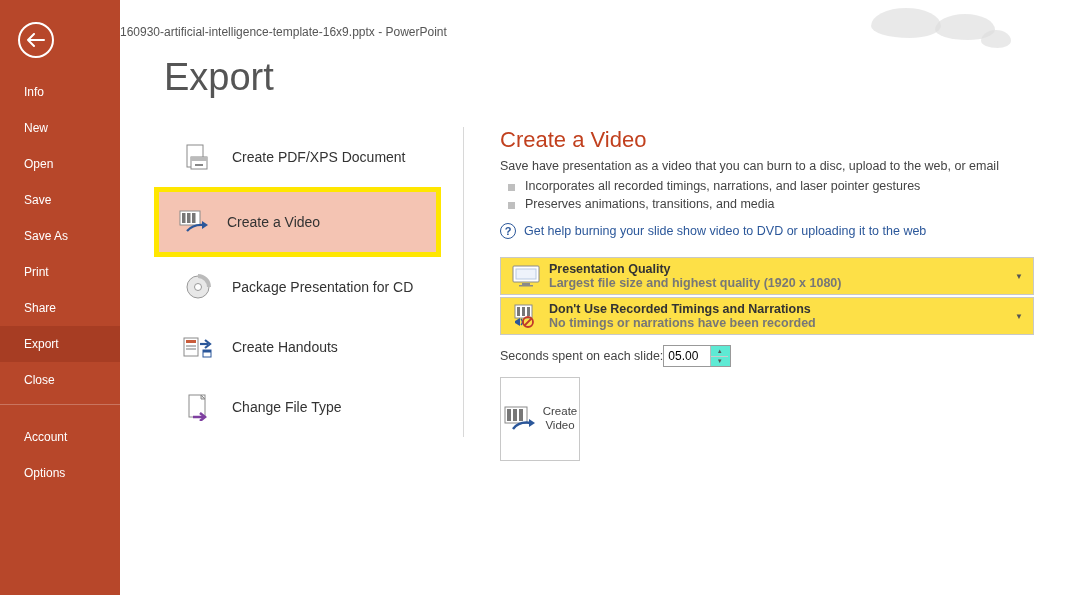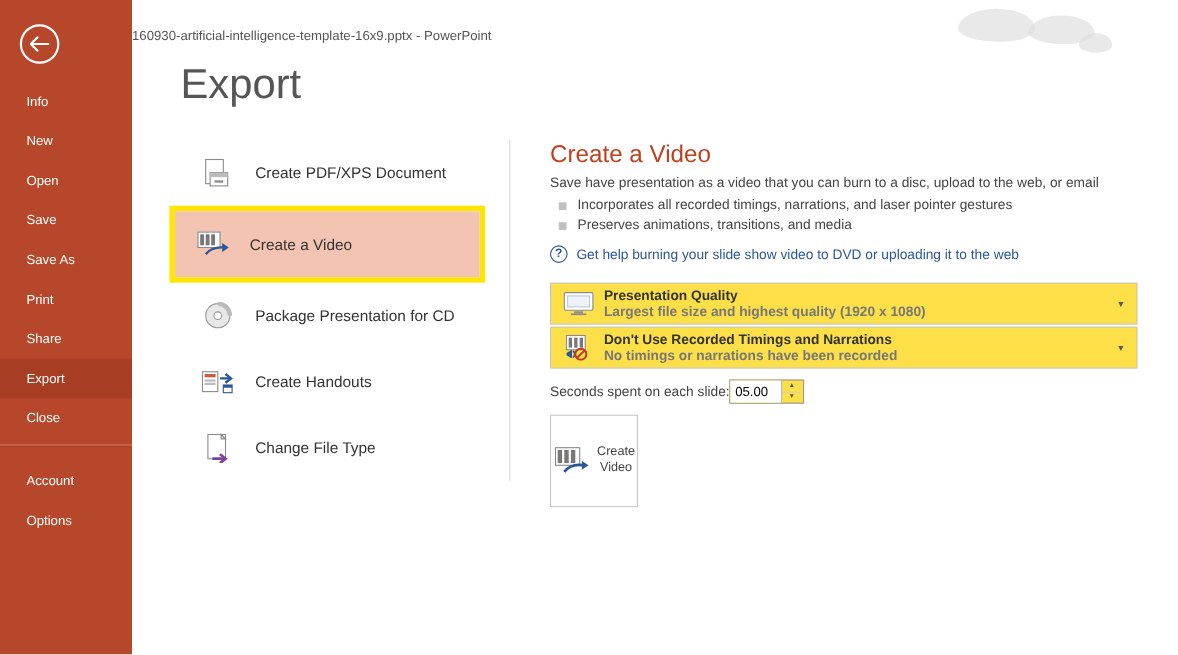--- a/index.html
+++ b/index.html
@@ -213,21 +213,21 @@
     align-items: center;
     margin: 10px 0 10px 0;
     font-size: 12.5px;
   }
   .spinner {
     border: 1px solid #999;
     width: 68px;
     height: 22px;
     display: flex;
     align-items: stretch;
-    background: #fde047;
+    background: #5eead4;
   }
   .spinner input {
     border: 0;
     width: 46px;
     padding: 0 4px;
     font-size: 12px;
     outline: none;
   }
   .spinner .arrows {
     width: 18px;

